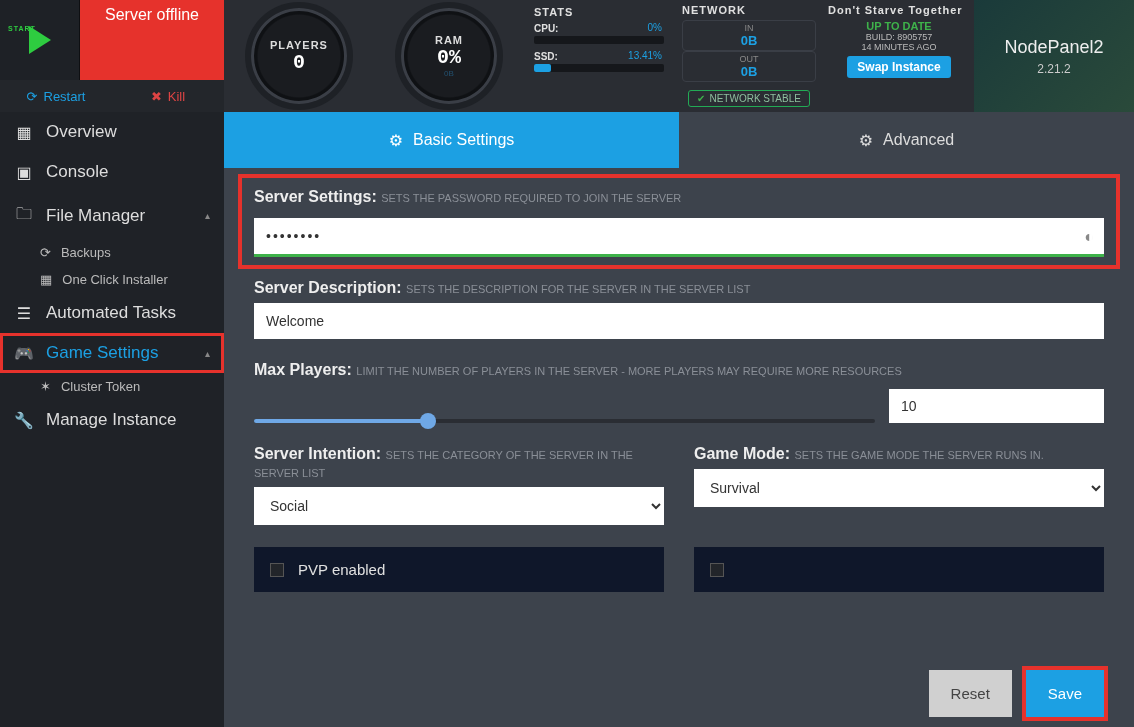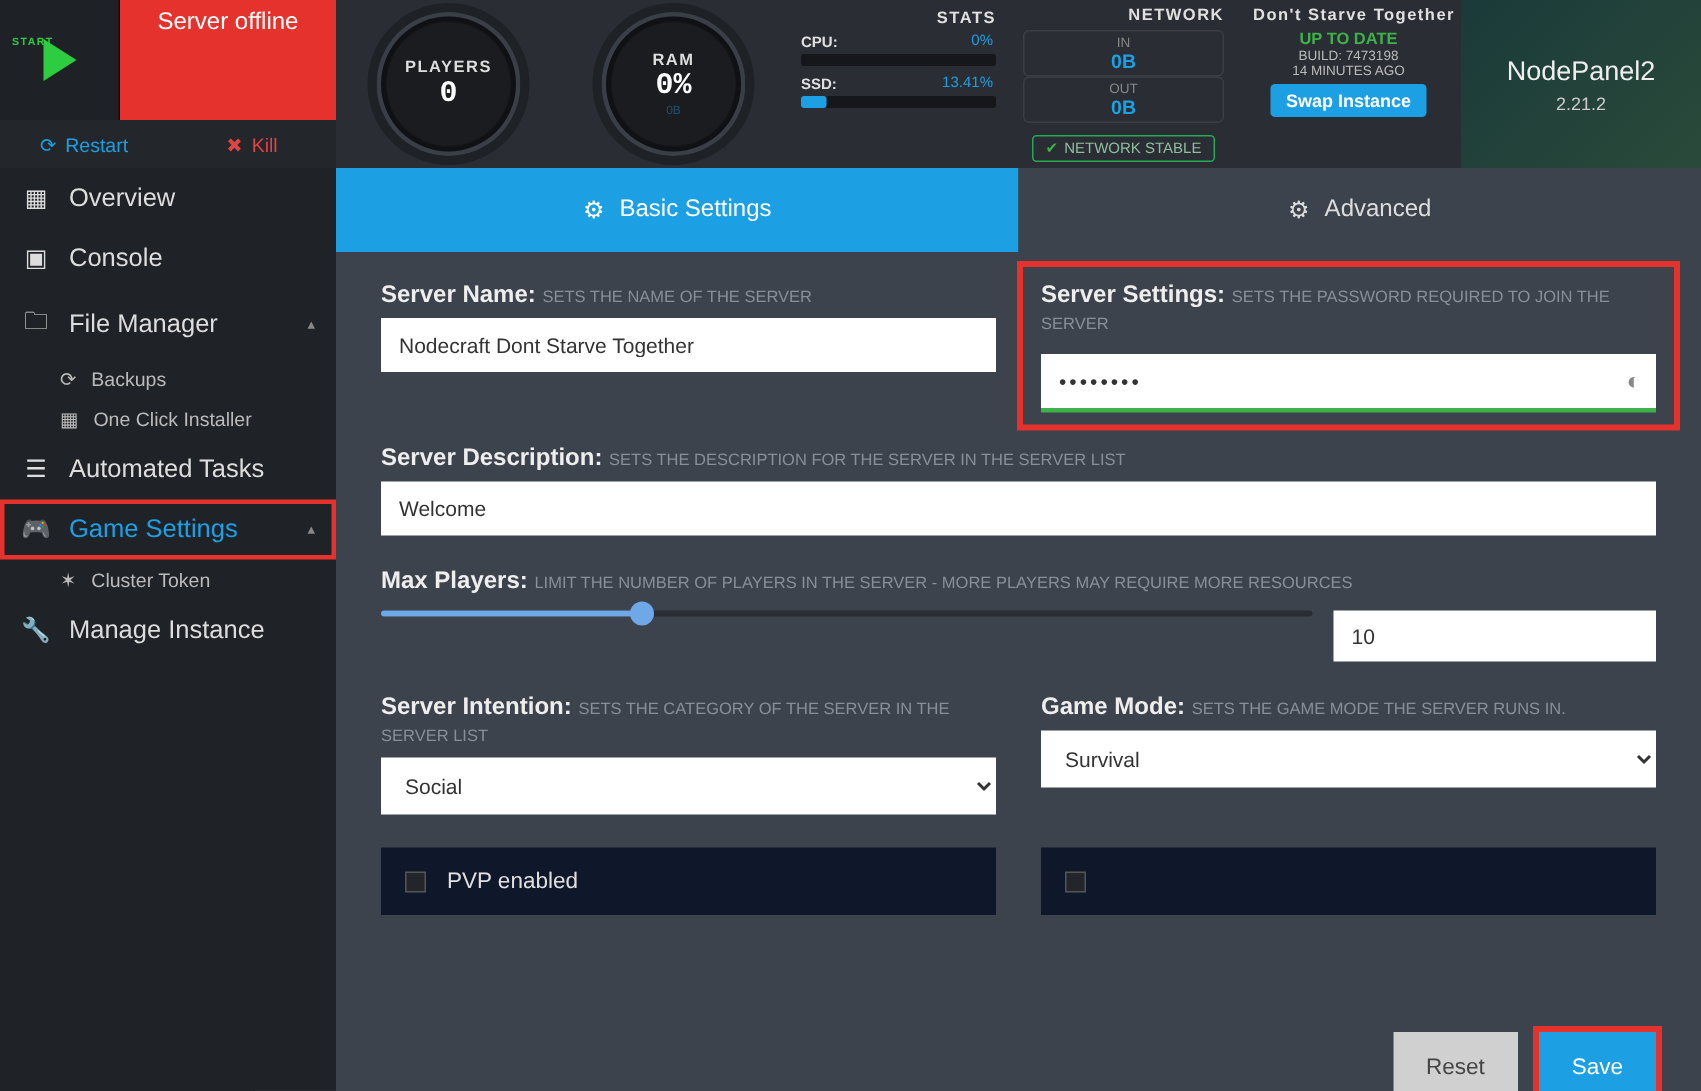--- a/index.html
+++ b/index.html
@@ -18,21 +18,21 @@
     .kill-btn { color:#d44;}
 
     .gauges { flex:1; display:flex; background:#2a2d33; height:112px;}
     .gauge-box { width:150px; display:flex; flex-direction:column; align-items:center; justify-content:center; position:relative;}
     .gauge-circle { width:96px; height:96px; border-radius:50%; background:radial-gradient(circle,#1a1c20 60%,#0f1114 62%); box-shadow:0 0 0 6px #1e2126, inset 0 0 0 3px #3a3e46; display:flex; flex-direction:column; align-items:center; justify-content:center;}
     .gauge-title { font-size:11px; font-weight:bold; letter-spacing:1px; color:#ddd;}
     .gauge-val { font-size:20px; font-family:"Courier New",monospace; color:#fff; font-weight:bold;}
     .gauge-sub { font-size:8px; color:#224f6e;}
 
     .stats-box { width:150px; padding:6px 10px; font-size:11px;}
-    .stats-title, .net-title, .game-title { text-align:right; font-weight:bold; font-size:11px; letter-spacing:1px; margin-bottom:4px;}
+    .stats-title, .net-title, .game-title { text-align:left; font-weight:bold; font-size:11px; letter-spacing:1px; margin-bottom:4px;}
     .bar-row { margin-bottom:6px;}
     .bar-label { font-size:10px; font-weight:bold;}
     .bar-track { height:8px; background:#15171b; border-radius:2px; position:relative; margin-top:2px;}
     .bar-fill { height:100%; background:#1ca0e3; border-radius:2px;}
     .bar-pct { position:absolute; right:2px; top:-14px; font-size:10px; color:#1ca0e3;}
 
     .net-box { width:150px; padding:4px 8px; text-align:center;}
     .net-row { display:flex; justify-content:center; margin-top:4px;flex-direction:column;}
     .net-pill { border:1px solid #3a3e46; border-radius:4px; padding:2px 10px;}
     .net-dir { font-size:9px; color:#888;}
@@ -63,21 +63,21 @@
     .tab.active { background:#1ca0e3; color:#fff;}
     .tab.inactive { background:#3d434c; color:#ddd;}
 
     .form-area { flex:1; background:#3d434c; padding:20px 30px; overflow-y:auto;}
     .form-row { display:flex; gap:30px; margin-bottom:22px;}
     .form-col { flex:1;}
     .field-label { font-size:16px; color:#eee; font-weight:600; margin-bottom:6px;}
     .field-hint { font-size:11px; color:#8a8f97; font-weight:400; text-transform:uppercase;}
     .text-input { width:100%; background:#fff; border:none; padding:10px 12px; font-size:14px; color:#333; outline:none;}
     .eye-icon { position:absolute; right:10px; top:10px; color:#888;}
-    .slider-row { display:flex; align-items:flex-start; gap:14px; margin-top:10px;}
+    .slider-row { display:flex; align-items:flex-end; gap:14px; margin-top:10px;}
     .slider-track { flex:1; height:4px; background:#2a2d33; border-radius:2px; position:relative;}
     .slider-fill { height:4px; background:#6fa8e6; border-radius:2px; width:28%;}
     .slider-thumb { width:16px; height:16px; background:#6fa8e6; border-radius:50%; position:absolute; left:28%; top:-6px; transform:translateX(-50%);}
     .slider-val { width:215px; background:#fff; padding:9px 12px; color:#333; font-size:14px;}
     select.text-input { appearance:auto; background:#fff;}
     .check-row { background:#0f172a; padding:14px 16px; display:flex; align-items:center; gap:14px; font-size:15px;}
     .check-box { width:14px; height:14px; background:#22252a; border:1px solid #555;}
     .btn-row { display:flex; justify-content:flex-end; gap:14px; margin-top:50px;}
     .btn { padding:15px 22px; font-size:15px; border:none; cursor:pointer;margin-top:28px;}
     .btn-reset { background:#d0d0d0; color:#444;}
@@ -153,21 +153,21 @@
         </div>
       </div>
       <div class="net-stable">
         <span style="color:#3eb24a">✔</span>
         <span>NETWORK STABLE</span>
       </div>
     </div>
     <div class="game-box">
       <div class="game-title">Don't Starve Together</div>
       <div class="uptodate">UP TO DATE</div>
-      <div class="build-line">BUILD:  7473198</div>
+      <div class="build-line">BUILD:  8905757</div>
       <div class="build-line">14 MINUTES AGO</div>
       <button class="swap-btn">Swap Instance</button>
     </div>
     <div class="brand-box">
       <div class="brand-title">NodePanel2</div>
       <div class="brand-ver">2.21.2</div>
     </div>
   </div>
 </div>
 
@@ -220,27 +220,20 @@
         <span>Basic Settings</span>
       </div>
       <div class="tab inactive">
         <span>⚙</span>
         <span>Advanced</span>
       </div>
     </div>
 
     <div class="form-area">
       <div class="form-row">
-        <div class="form-col">
-          <div class="field-label">
-            <span>Server Name:</span>
-            <span class="field-hint">SETS THE NAME OF THE SERVER</span>
-          </div>
-          <input class="text-input" value="Nodecraft Dont Starve Together" style="">
-        </div>
         <div class="form-col highlight-box" style="padding:10px 12px 8px 12px; margin:-10px -12px -8px -12px;">
           <div class="field-label pw-label-row">
             <span>Server Settings:</span>
             <span class="field-hint">SETS THE PASSWORD REQUIRED TO JOIN THE SERVER</span>
           </div>
           <div style="position:relative; border-bottom:3px solid #3eb24a;">
             <input class="text-input" style="letter-spacing: 2px;" value="••••••••">
             <span class="eye-icon">◐</span>
           </div>
         </div>

